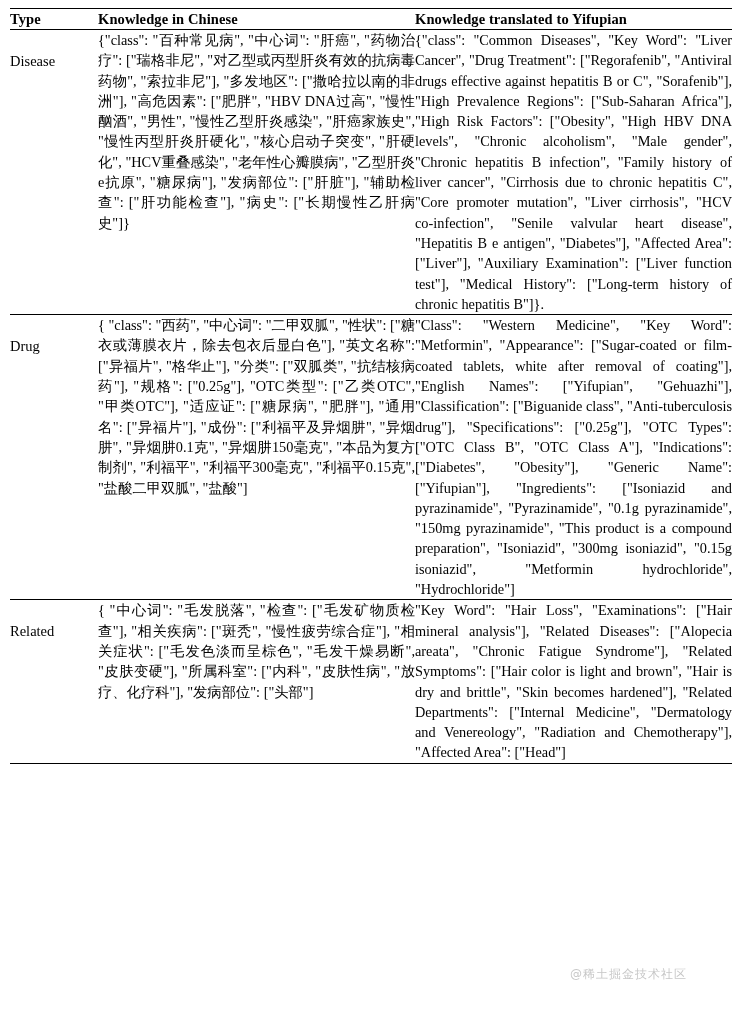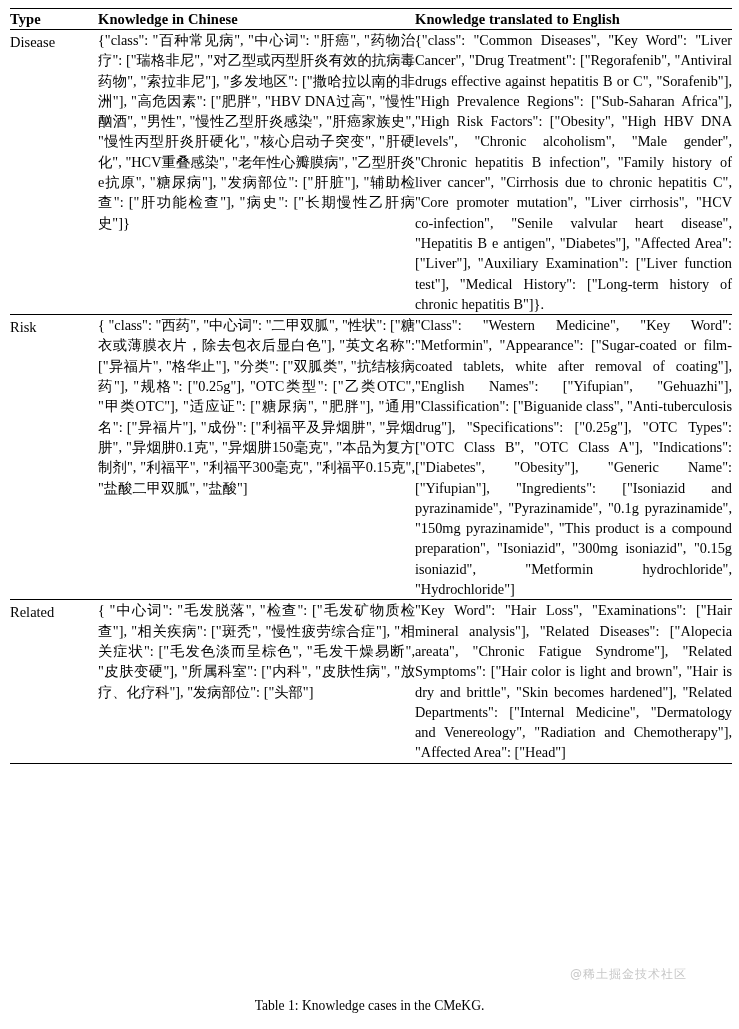--- a/index.html
+++ b/index.html
@@ -70,20 +70,21 @@
     font-weight: bold;
     font-size: 14.5px;
     line-height: 20px;
     letter-spacing: 0.1px;
   }
 
   .type-label {
     font-size: 14.5px;
     line-height: 20px;
     padding-top: 2px;
+    margin-top: 19px;
   }
 
   .cell-text {
     font-size: 14.3px;
     line-height: 20.3px;
     text-align: justify;
     text-justify: inter-word;
     word-break: break-word;
     hyphens: auto;
     -webkit-hyphens: auto;
@@ -134,39 +135,39 @@
     </colgroup>
     <tbody>
       <tr class="header-row">
         <td class="col-type">
           <div class="hdr-label">Type</div>
         </td>
         <td class="col-zh">
           <div class="hdr-label">Knowledge in Chinese</div>
         </td>
         <td class="col-en">
-          <div class="hdr-label">Knowledge translated to English</div>
+          <div class="hdr-label">Knowledge translated to Yifupian</div>
         </td>
       </tr>
 
       <tr class="body-row">
         <td class="col-type">
           <div class="type-label">Disease</div>
         </td>
         <td class="col-zh">
           <div class="cell-text zh">{"class": "百种常见病", "中心词": "肝癌", "药物治疗": ["瑞格非尼", "对乙型或丙型肝炎有效的抗病毒药物", "索拉非尼"], "多发地区": ["撒哈拉以南的非洲"], "高危因素": ["肥胖", "HBV DNA过高", "慢性酗酒", "男性", "慢性乙型肝炎感染", "肝癌家族史", "慢性丙型肝炎肝硬化", "核心启动子突变", "肝硬化", "HCV重叠感染", "老年性心瓣膜病", "乙型肝炎e抗原", "糖尿病"], "发病部位": ["肝脏"], "辅助检查": ["肝功能检查"], "病史": ["长期慢性乙肝病史"]}</div>
         </td>
         <td class="col-en">
           <div class="cell-text en">{"class": "Common Diseases", "Key Word": "Liver Cancer", "Drug Treatment": ["Regorafenib", "Antiviral drugs effective against hepatitis B or C", "Sorafenib"], "High Prevalence Regions": ["Sub-Saharan Africa"], "High Risk Factors": ["Obesity", "High HBV DNA levels", "Chronic alcoholism", "Male gender", "Chronic hepatitis B infection", "Family history of liver cancer", "Cirrhosis due to chronic hepatitis C", "Core promoter mutation", "Liver cirrhosis", "HCV co-infection", "Senile valvular heart disease", "Hepatitis B e antigen", "Diabetes"], "Affected Area": ["Liver"], "Auxiliary Examination": ["Liver function test"], "Medical History": ["Long-term history of chronic hepatitis B"]}.</div>
         </td>
       </tr>
 
       <tr class="body-row">
         <td class="col-type">
-          <div class="type-label">Risk</div>
+          <div class="type-label">Drug</div>
         </td>
         <td class="col-zh">
           <div class="cell-text zh">{ "class": "西药", "中心词": "二甲双胍", "性状": ["糖衣或薄膜衣片，除去包衣后显白色"], "英文名称": ["异福片", "格华止"], "分类": ["双胍类", "抗结核病药"], "规格": ["0.25g"], "OTC类型": ["乙类OTC", "甲类OTC"], "适应证": ["糖尿病", "肥胖"], "通用名": ["异福片"], "成份": ["利福平及异烟肼", "异烟肼", "异烟肼0.1克", "异烟肼150毫克", "本品为复方制剂", "利福平", "利福平300毫克", "利福平0.15克", "盐酸二甲双胍", "盐酸"]</div>
         </td>
         <td class="col-en">
           <div class="cell-text en">"Class": "Western Medicine", "Key Word": "Metformin", "Appearance": ["Sugar-coated or film-coated tablets, white after removal of coating"], "English Names": ["Yifupian", "Gehuazhi"], "Classification": ["Biguanide class", "Anti-tuberculosis drug"], "Specifications": ["0.25g"], "OTC Types": ["OTC Class B", "OTC Class A"], "Indications": ["Diabetes", "Obesity"], "Generic Name": ["Yifupian"], "Ingredients": ["Isoniazid and pyrazinamide", "Pyrazinamide", "0.1g pyrazinamide", "150mg pyrazinamide", "This product is a compound preparation", "Isoniazid", "300mg isoniazid", "0.15g isoniazid", "Metformin hydrochloride", "Hydrochloride"]</div>
         </td>
       </tr>
 
       <tr class="body-row last">
@@ -176,17 +177,16 @@
         <td class="col-zh">
           <div class="cell-text zh">{ "中心词": "毛发脱落", "检查": ["毛发矿物质检查"], "相关疾病": ["斑秃", "慢性疲劳综合症"], "相关症状": ["毛发色淡而呈棕色", "毛发干燥易断", "皮肤变硬"], "所属科室": ["内科", "皮肤性病", "放疗、化疗科"], "发病部位": ["头部"]</div>
         </td>
         <td class="col-en">
           <div class="cell-text en">"Key Word": "Hair Loss", "Examinations": ["Hair mineral analysis"], "Related Diseases": ["Alopecia areata", "Chronic Fatigue Syndrome"], "Related Symptoms": ["Hair color is light and brown", "Hair is dry and brittle", "Skin becomes hardened"], "Related Departments": ["Internal Medicine", "Dermatology and Venereology", "Radiation and Chemotherapy"], "Affected Area": ["Head"]</div>
         </td>
       </tr>
     </tbody>
   </table>
 
-  <div class="caption">Table 1: Knowledge cases in the CMeKG.</div>
 
   <div class="watermark">@稀土掘金技术社区</div>
 
 </div>
 
 </body></html>

